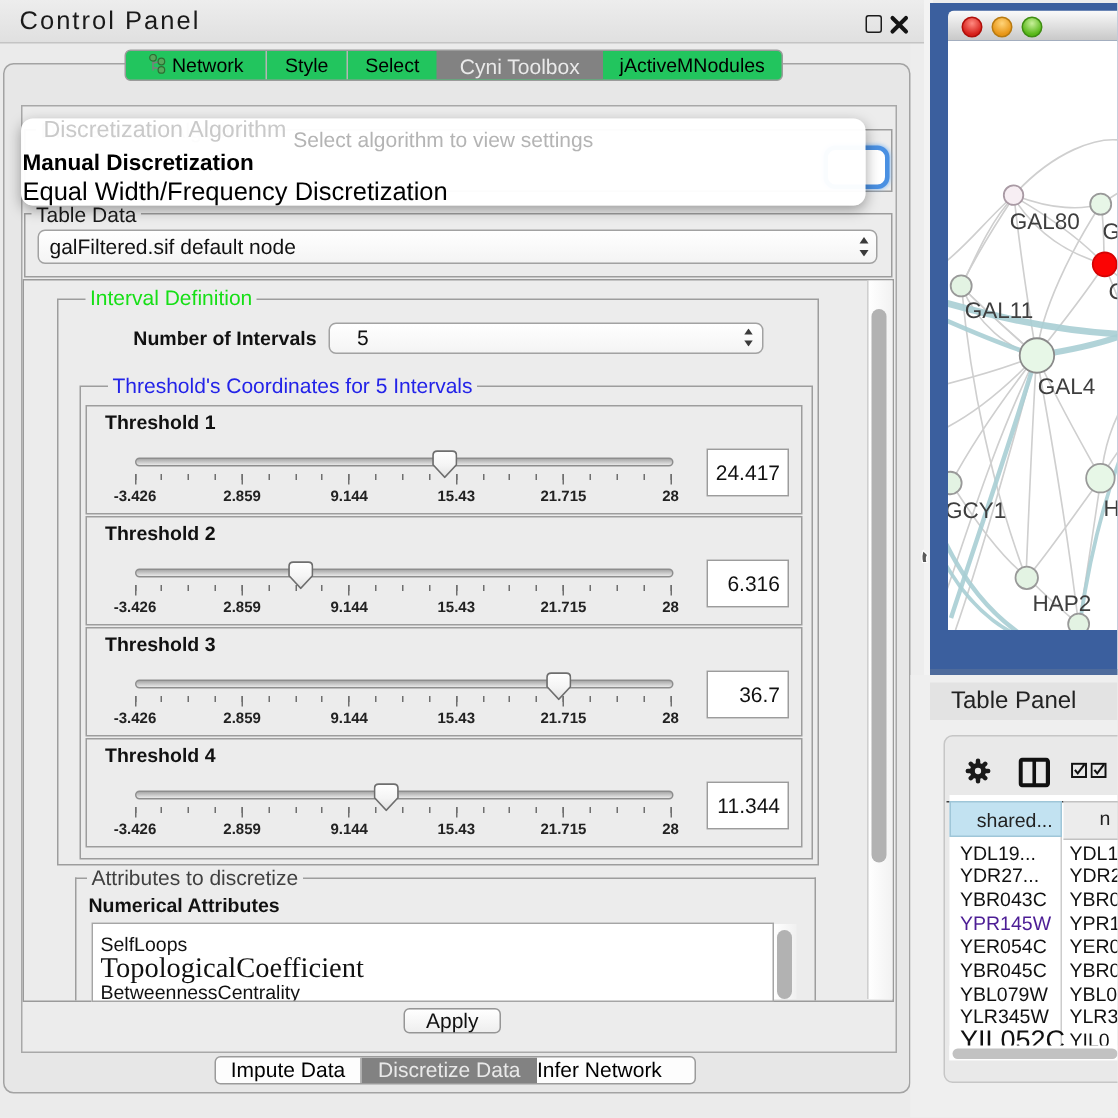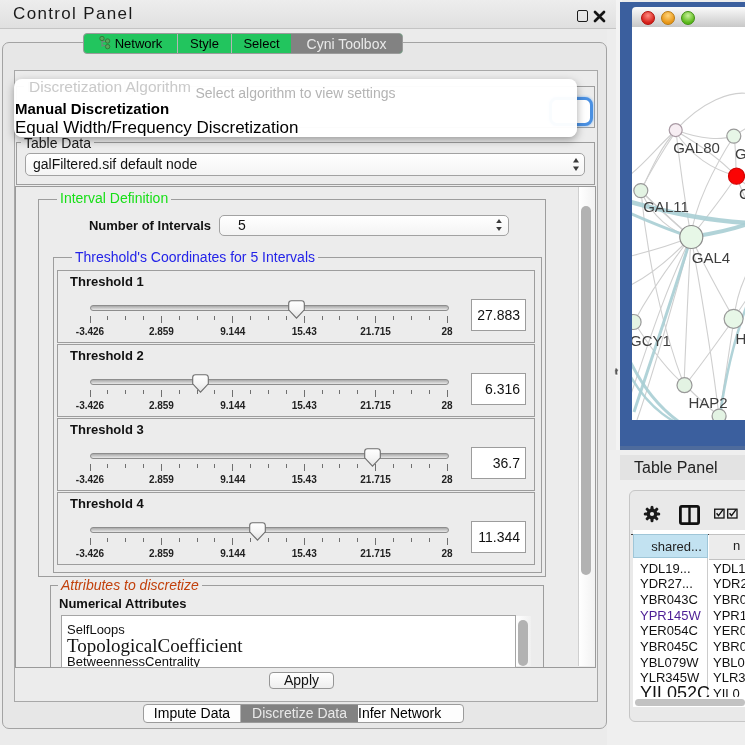--- a/index.html
+++ b/index.html
@@ -22,20 +22,21 @@
 <div class="abs" style="left:83px;top:33px;height:19px;display:flex;border:1px solid #9b9b9b;border-radius:4px;overflow:hidden;background:#22c55e;font-size:13px;line-height:20px;">
 <div style="width:93px;text-align:center;border-right:1px solid #b5b5b5;"><svg width="12" height="14" viewBox="0 0 12 14" style="vertical-align:-2px;margin-right:4px">
         <path d="M3 3 L3 11 M3 6 L8 5 M3 9 L8 10" stroke="#7e7e7e" stroke-width="1" fill="none"></path>
         <circle cx="3" cy="2.5" r="2.2" fill="#57a85c" stroke="#2e6e33" stroke-width="0.8"></circle>
         <circle cx="8.6" cy="5" r="2.2" fill="#57a85c" stroke="#2e6e33" stroke-width="0.8"></circle>
         <circle cx="8.6" cy="10.6" r="2.2" fill="#57a85c" stroke="#2e6e33" stroke-width="0.8"></circle>
       </svg>Network</div>
 <div style="width:53px;text-align:center;border-right:1px solid #b5b5b5;">Style</div>
 <div style="width:59px;text-align:center;">Select</div>
 <div style="width:111px;text-align:center;background:#828282;color:#e9e9e9;font-size:14px;">Cyni Toolbox</div>
+<div style="width:119px;text-align:center;">jActiveMNodules</div>
 </div>
 <div class="abs" style="left:14px;top:70px;width:582px;height:630px;background:#ececec;border:1px solid #a8a8a8;"></div>
 <div class="gb" style="left:16px;top:86px;width:577px;height:40px;"></div>
 <div class="gt" style="left:24px;top:80px;color:#9e9e9e;">Discretization Algorithm</div>
 <div class="abs" style="left:549px;top:97px;width:38px;height:23px;background:#fff;border:3px solid #4a90e2;border-radius:8px;box-shadow:0 0 3px #85b9f0;"></div>
 <div class="gb" style="left:16px;top:142px;width:577px;height:41px;"></div>
 <div class="gt" style="left:21px;top:136px;color:#1a1a1a;">Table Data</div>
 <div class="abs" style="left:25px;top:153px;width:558px;height:21px;background:linear-gradient(#ffffff,#f4f4f4);border:1px solid #a2a2a2;border-radius:5px;"></div>
 <div class="abs" style="left:33px;top:152px;width:400px;height:24px;font-size:14px;line-height:24px;color:#111;">galFiltered.sif default node</div>
 <svg class="abs" style="left:572px;top:158px" width="8" height="13" viewBox="0 0 8 13">
@@ -96,21 +97,21 @@
     <defs>
       <linearGradient id="thg270" x1="0" y1="0" x2="0" y2="1">
         <stop offset="0" stop-color="#ffffff"></stop>
         <stop offset="0.55" stop-color="#f4f4f4"></stop>
         <stop offset="1" stop-color="#e2e2e2"></stop>
       </linearGradient>
     </defs>
     <path d="M3.5 0.7 H13.5 Q16.3 0.7 16.3 3.5 V9.8 L8.5 18.2 L0.7 9.8 V3.5 Q0.7 0.7 3.5 0.7 Z" fill="url(#thg270)" stroke="#6e6e6e" stroke-width="1.1"></path>
   </svg>
 <div class="abs" style="left:471px;top:299px;width:53px;height:30px;background:#fff;border:1px solid #9c9c9c;"></div>
-<div class="abs" style="left:471px;top:299px;width:49px;height:32px;font-size:14px;color:#111;text-align:right;line-height:32px;">27.883</div>
+<div class="abs" style="left:471px;top:299px;width:49px;height:32px;font-size:14px;color:#111;text-align:right;line-height:32px;">24.417</div>
 <div class="abs" style="left:57px;top:344px;width:476px;height:71px;background:#ececec;border:1px solid #9d9d9d;"></div>
 <div class="abs" style="left:70px;top:349px;width:150px;height:14px;font-size:13px;font-weight:bold;color:#111;line-height:14px;">Threshold 2</div>
 <div class="abs" style="left:90.0px;top:379px;width:357.0px;height:4px;background:linear-gradient(#a9a9a9,#e8e8e8);border:1px solid #8d8d8d;border-radius:3px;"></div>
 <div class="abs" style="left:89.50px;top:390px;width:1px;height:4px;background:#6f6f6f;"></div>
 <div class="abs" style="left:107.35px;top:390px;width:1px;height:4px;background:#6f6f6f;"></div>
 <div class="abs" style="left:125.20px;top:390px;width:1px;height:4px;background:#6f6f6f;"></div>
 <div class="abs" style="left:143.05px;top:390px;width:1px;height:4px;background:#6f6f6f;"></div>
 <div class="abs" style="left:160.90px;top:390px;width:1px;height:4px;background:#6f6f6f;"></div>
 <div class="abs" style="left:178.75px;top:390px;width:1px;height:4px;background:#6f6f6f;"></div>
 <div class="abs" style="left:196.60px;top:390px;width:1px;height:4px;background:#6f6f6f;"></div>
@@ -242,21 +243,21 @@
         <stop offset="0" stop-color="#ffffff"></stop>
         <stop offset="0.55" stop-color="#f4f4f4"></stop>
         <stop offset="1" stop-color="#e2e2e2"></stop>
       </linearGradient>
     </defs>
     <path d="M3.5 0.7 H13.5 Q16.3 0.7 16.3 3.5 V9.8 L8.5 18.2 L0.7 9.8 V3.5 Q0.7 0.7 3.5 0.7 Z" fill="url(#thg492)" stroke="#6e6e6e" stroke-width="1.1"></path>
   </svg>
 <div class="abs" style="left:471px;top:521px;width:53px;height:30px;background:#fff;border:1px solid #9c9c9c;"></div>
 <div class="abs" style="left:471px;top:521px;width:49px;height:32px;font-size:14px;color:#111;text-align:right;line-height:32px;">11.344</div>
 <div class="gb" style="left:50px;top:585px;width:492px;height:81px;border-bottom:none;"></div>
-<div class="gt" style="left:58px;top:578px;color:#c2410c;font-style:italic;">Attributes to discretize</div>
+<div class="gt" style="left:58px;top:578px;color:#404040;">Attributes to discretize</div>
 <div class="abs" style="left:59px;top:597px;width:200px;height:14px;font-size:13px;font-weight:bold;color:#111;line-height:14px;">Numerical Attributes</div>
 <div class="abs" style="left:61px;top:615px;width:453px;height:51px;background:#fff;border:1px solid #a5a5a5;"></div>
 <div class="abs" style="left:67px;top:622px;width:300px;height:15px;font-size:13px;line-height:15px;color:#111;">SelfLoops</div>
 <div class="abs" style="left:67px;top:638px;width:300px;height:15px;font-size:19px;line-height:15px;color:#111;font-family:Liberation Serif, serif;">TopologicalCoefficient</div>
 <div class="abs" style="left:67px;top:654px;width:300px;height:13px;font-size:13px;line-height:15px;color:#111;overflow:hidden;">BetweennessCentrality</div>
 <div class="abs" style="left:516px;top:616px;width:15px;height:50px;background:linear-gradient(to right,#fff,#f0f0f0);"></div>
 <div class="abs" style="left:518px;top:620px;width:10px;height:46px;background:#b2b2b2;border-radius:5px;"></div>
 <div class="abs" style="left:269px;top:672px;width:63px;height:15px;background:linear-gradient(#ffffff,#eeeeee);border:1px solid #969696;border-radius:4px;font-size:14px;text-align:center;line-height:15px;color:#111;">Apply</div>
 <div class="abs" style="left:143px;top:704px;height:17px;display:flex;border:1px solid #9b9b9b;border-radius:4px;overflow:hidden;background:#fdfdfd;font-size:14px;line-height:17px;">
 <div style="width:96px;text-align:center;border-right:1px solid #b5b5b5;">Impute Data</div>

